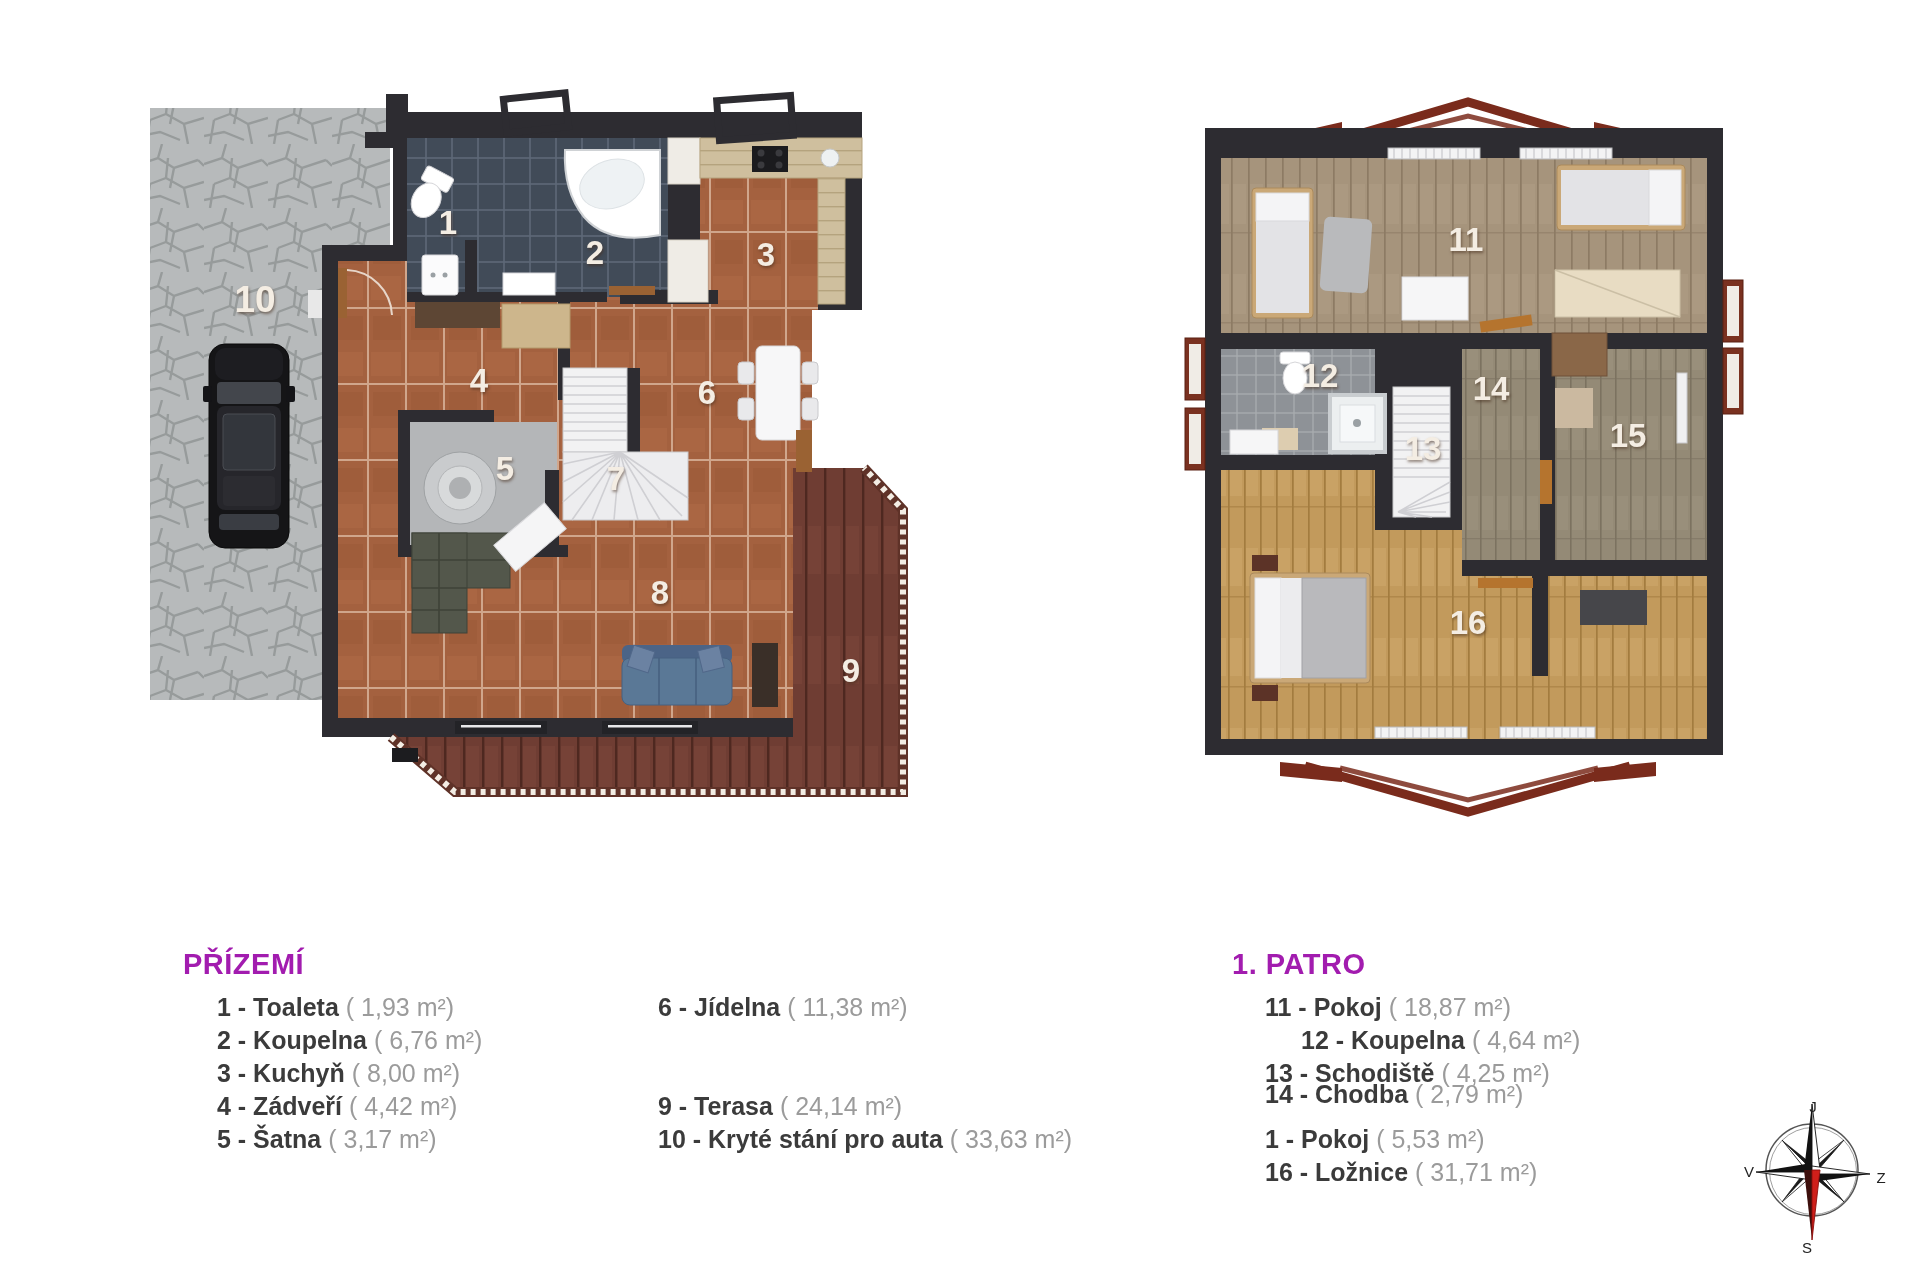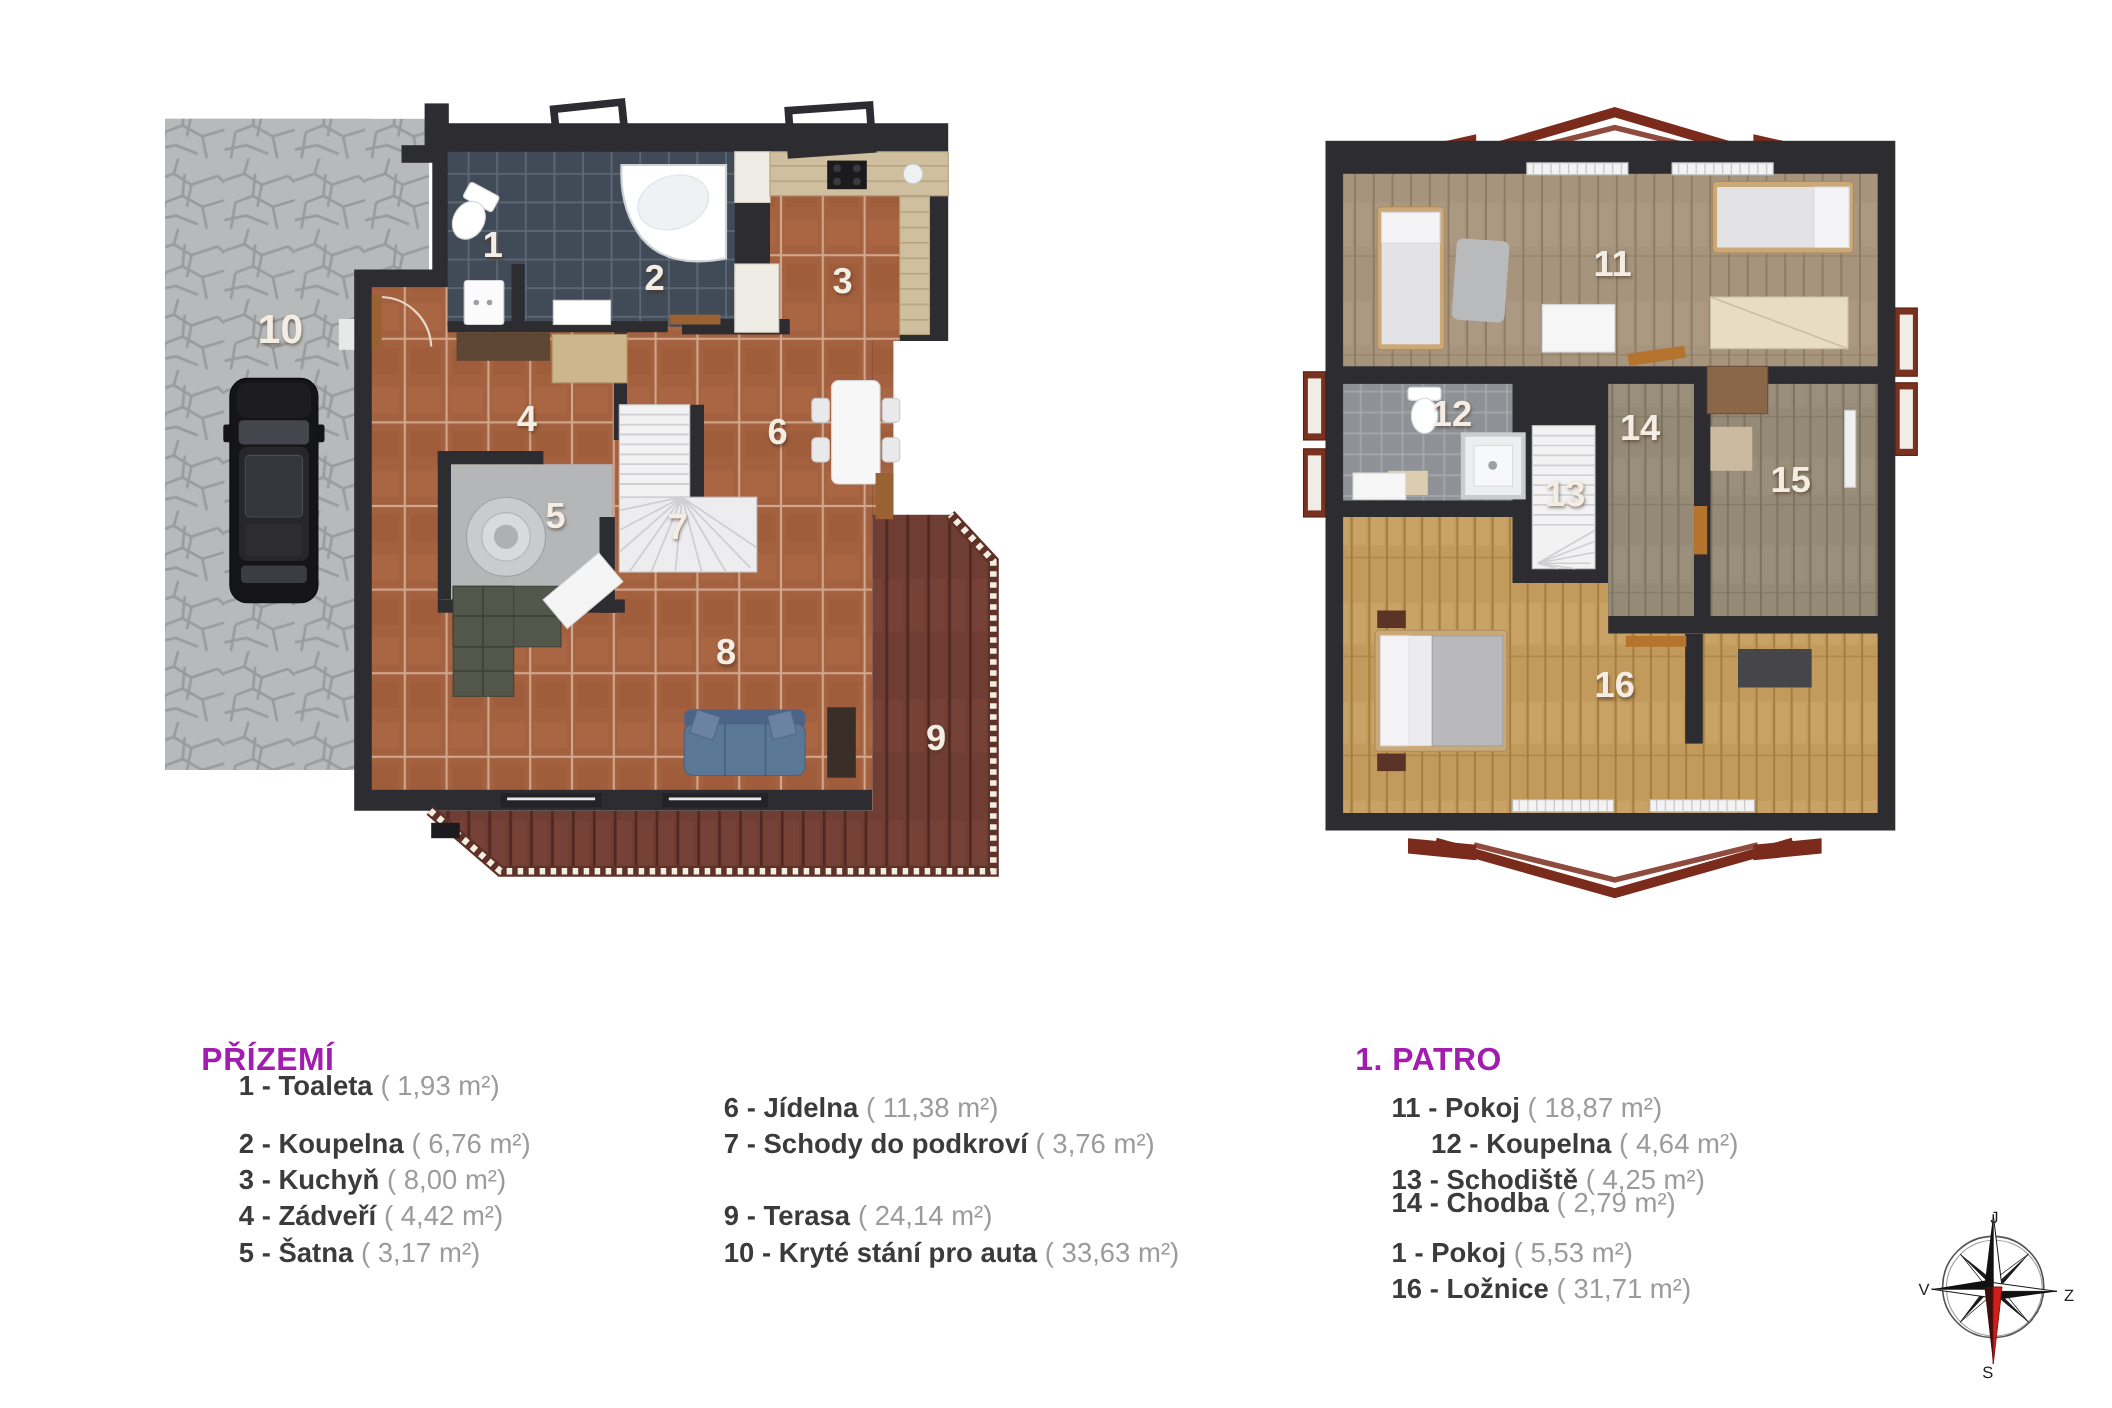--- a/index.html
+++ b/index.html
@@ -321,41 +321,38 @@
       <text class="rn" x="140" y="297">12</text>
       <text class="rn" x="243" y="370">13</text>
       <text class="rn" x="311" y="310">14</text>
       <text class="rn" x="448" y="357">15</text>
       <text class="rn" x="288" y="544">16</text>
     </g>
   </svg>
 
   <div class="legend-title" style="left:183px;top:948px;">PŘÍZEMÍ</div>
 
-  <div class="lrow" style="left:217px;top:971px;text-align:right;">
+  <div class="lrow" style="left:217px;top:991px;text-align:right;">
     <span class="lname">1 - Toaleta</span><span class="larea">( 1,93 m²)</span>
   </div>
   <div class="lrow" style="left:217px;top:1024px;">
     <span class="lname">2 - Koupelna</span><span class="larea">( 6,76 m²)</span>
   </div>
   <div class="lrow" style="left:217px;top:1057px;">
     <span class="lname">3 - Kuchyň</span><span class="larea">( 8,00 m²)</span>
   </div>
   <div class="lrow" style="left:217px;top:1090px;">
     <span class="lname">4 - Zádveří</span><span class="larea">( 4,42 m²)</span>
   </div>
   <div class="lrow" style="left:217px;top:1123px;">
     <span class="lname">5 - Šatna</span><span class="larea">( 3,17 m²)</span>
   </div>
 
   <div class="lrow" style="left:658px;top:991px;">
     <span class="lname">6 - Jídelna</span><span class="larea">( 11,38 m²)</span>
-  </div>
-  <div class="lrow" style="left:658px;top:1024px;">
-    <span class="lname">7 - Schody do podkroví</span><span class="larea">( 3,76 m²)</span>
   </div>
   <div class="lrow" style="left:658px;top:1090px;">
     <span class="lname">9 - Terasa</span><span class="larea">( 24,14 m²)</span>
   </div>
   <div class="lrow" style="left:658px;top:1123px;">
     <span class="lname">10 - Kryté stání pro auta</span><span class="larea">( 33,63 m²)</span>
   </div>
 
   <div class="legend-title" style="left:1232px;top:948px;">1. PATRO</div>
 

